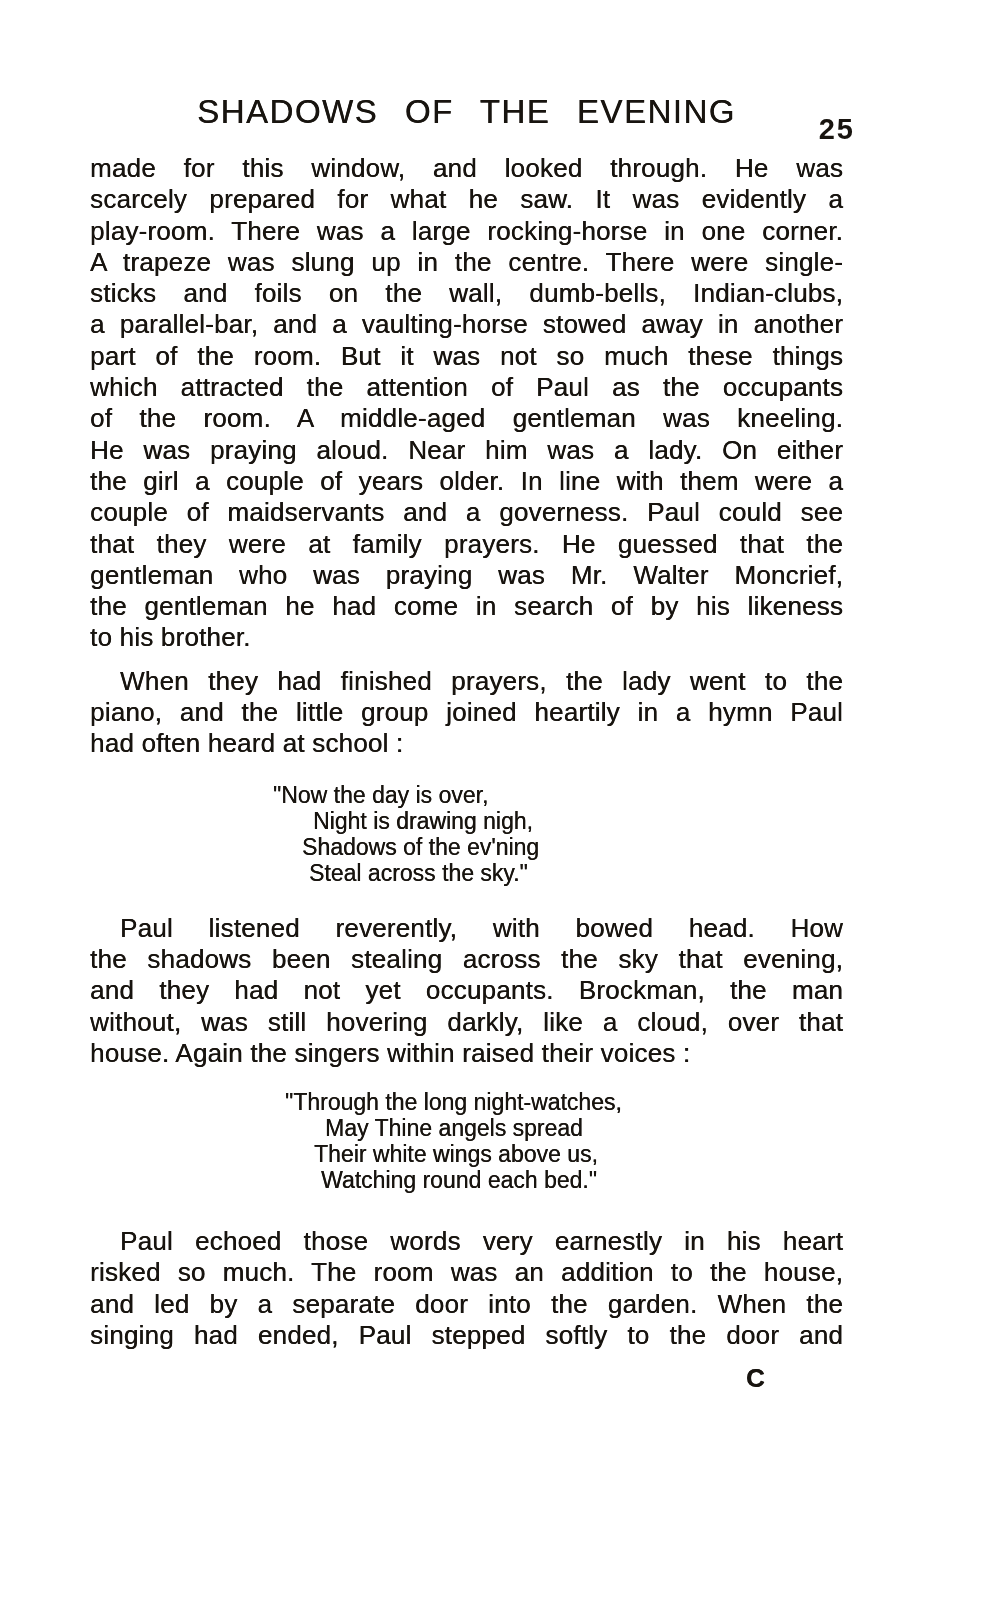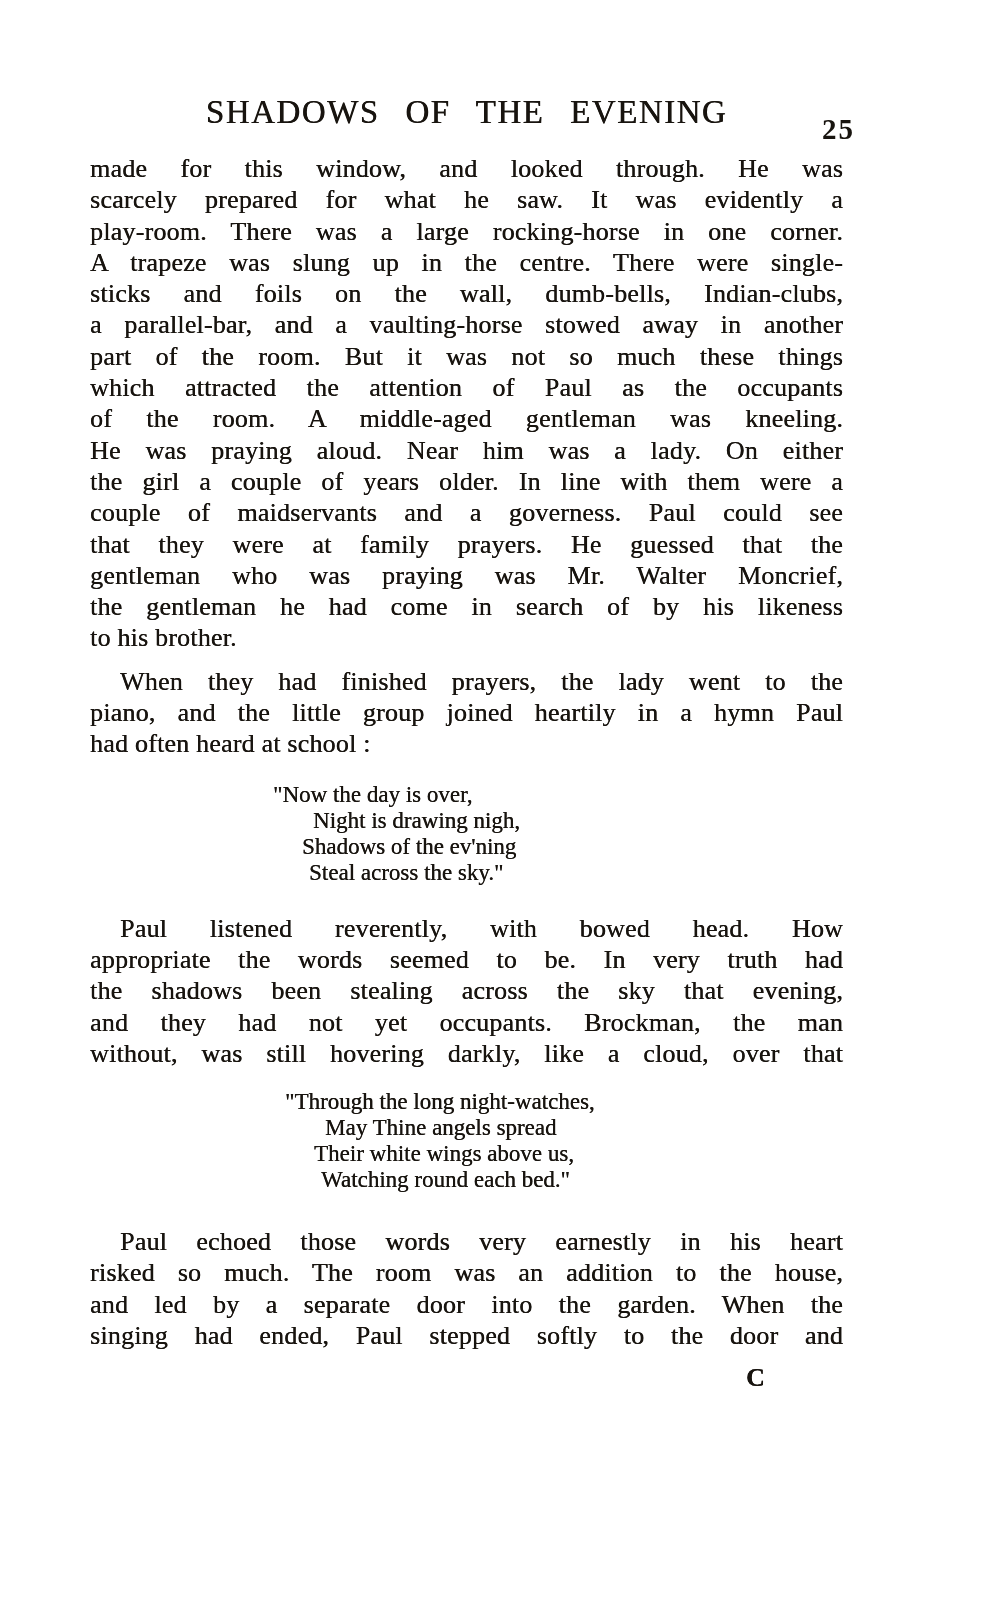--- a/index.html
+++ b/index.html
@@ -7,21 +7,21 @@
     padding: 0;
     background: #ffffff;
   }
   .page {
     position: relative;
     width: 1000px;
     height: 1624px;
     box-sizing: border-box;
     background: #ffffff;
     color: #18140f;
-    font-family: Liberation Serif, serif;
+    font-family: Liberation Sans, sans-serif;
     padding: 95px 145px 8px 78px;
     overflow: hidden;
   }
   
   .header {
     position: relative;
     height: 34px;
   }
   .running-title {
     position: absolute;
@@ -116,24 +116,24 @@
         <div class="line endline">had often heard at school :</div>
       </div>
       <div class="verse b2">
         <div class="vline">"Now the day is over,</div>
         <div class="vline">Night is drawing nigh,</div>
         <div class="vline">Shadows of the ev'ning</div>
         <div class="vline">Steal across the sky."</div>
       </div>
       <div class="prose b3">
         <div class="line first-indent">Paul listened reverently, with bowed head. How</div>
-        <div class="line">appropriate the words seemed to be. In very truth had</div>
         <div class="line">the shadows been stealing across the sky that evening,</div>
         <div class="line">and they had not yet occupants. Brockman, the man</div>
         <div class="line">without, was still hovering darkly, like a cloud, over that</div>
+        <div class="line endline">house. Again the singers within raised their voices :</div>
       </div>
       <div class="verse b4">
         <div class="vline">"Through the long night-watches,</div>
         <div class="vline">May Thine angels spread</div>
         <div class="vline">Their white wings above us,</div>
         <div class="vline">Watching round each bed."</div>
       </div>
       <div class="prose b5">
         <div class="line first-indent">Paul echoed those words very earnestly in his heart</div>
         <div class="line">risked so much. The room was an addition to the house,</div>

